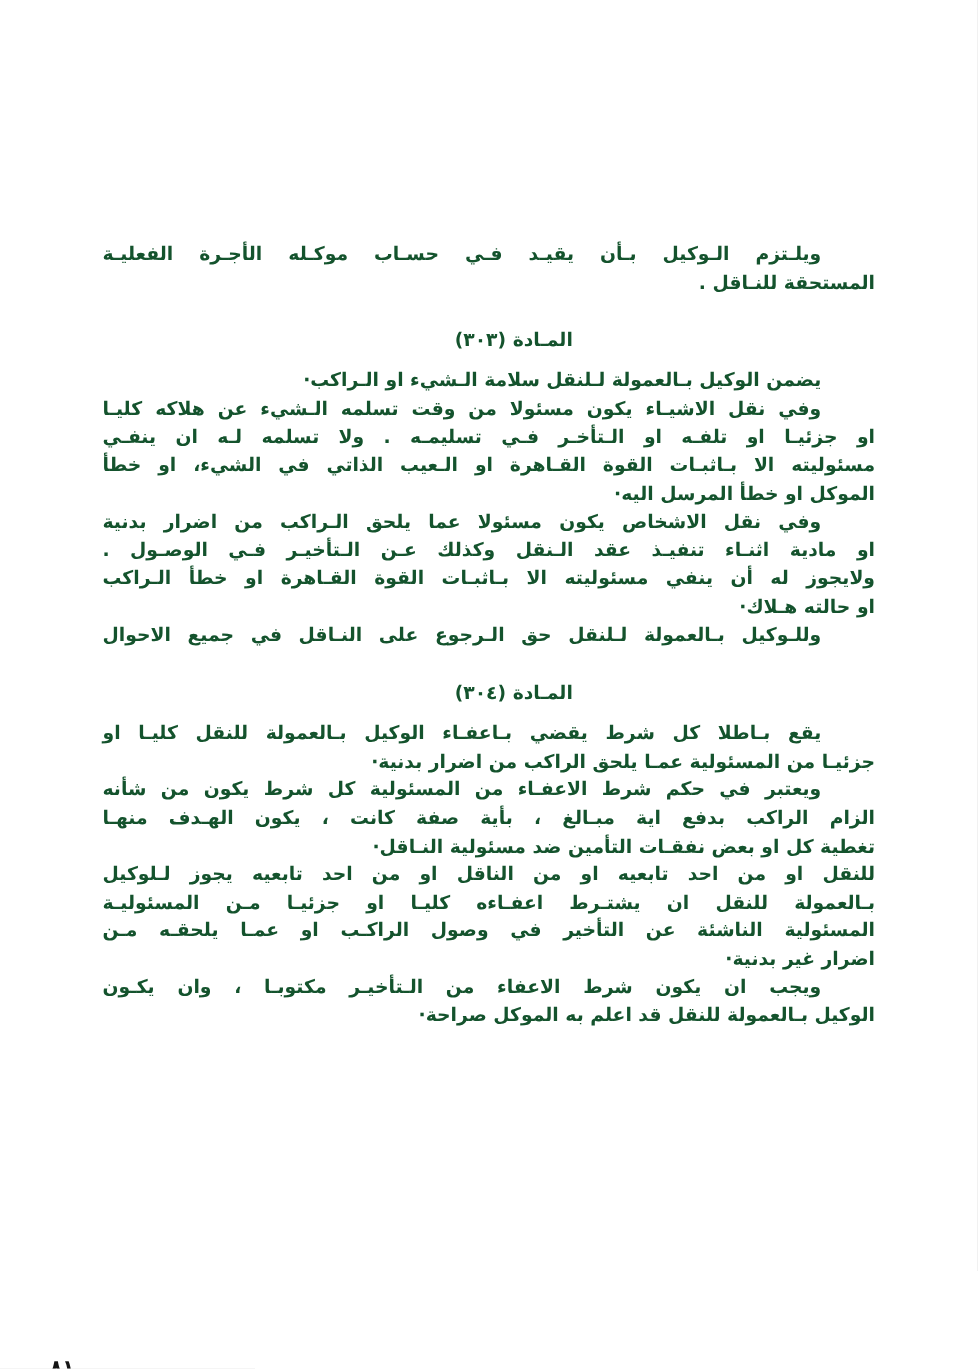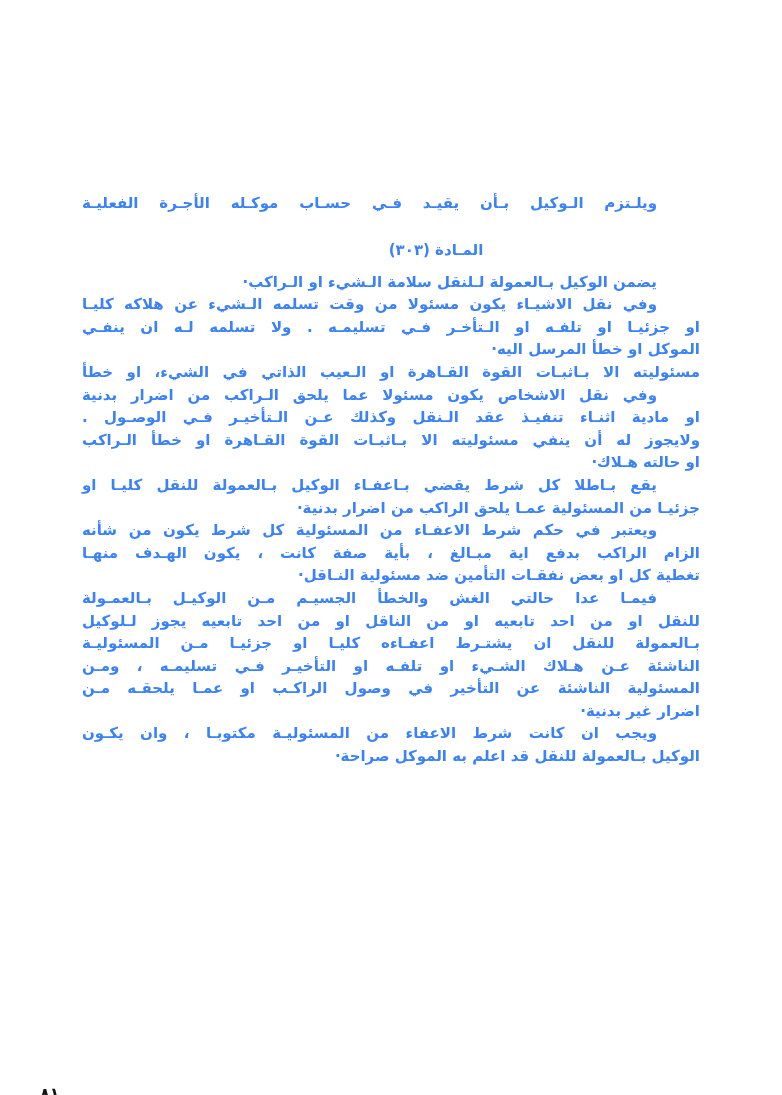--- a/index.html
+++ b/index.html
@@ -11,35 +11,35 @@
     background: #ffffff;
     overflow: hidden;
     font-family: "DejaVu Sans", sans-serif;
   }
   .text-block {
     position: absolute;
     top: 192px;
     right: 82px;
     width: 618px;
     direction: rtl;
-    color: #3b82f6;
+    color: #14532d;
     font-weight: bold;
     font-size: 15px;
   }
   .line {
     line-height: 22.6px;
     text-align: justify;
     text-align-last: justify;
     letter-spacing: 0.2px;
   }
   .line.first { text-indent: 43px; }
   .line.last  { text-align-last: right; }
   .heading {
     position: relative;
-    left: 45px;
+    left: 20px;
     margin-top: 24px;
     margin-bottom: 9px;
     line-height: 23px;
     text-align: center;
     font-size: 15px;
     letter-spacing: 0.5px;
   }
   .page-number {
     position: absolute;
     top: 1084px;
@@ -51,38 +51,39 @@
     font-weight: bold;
     font-size: 16px;
   }
 </style>
 </head>
 <body>
 
 <div class="page">
   <main class="text-block">
       <div class="line first">ويلـتزم الـوكيل بـأن يقيـد فـي حسـاب موكـله الأجـرة الفعليـة</div>
+      <div class="line last">المستحقة للنـاقل .</div>
       <div class="heading">المـادة (٣٠٣)</div>
       <div class="line first last">يضمن الوكيل بـالعمولة لـلنقل سلامة الـشيء او الـراكب·</div>
       <div class="line first">وفي نقل الاشيـاء يكون مسئولا من وقت تسلمه الـشيء عن هلاكه كليـا</div>
       <div class="line">او جزئيـا او تلفـه او الـتأخـر فـي تسليمـه . ولا تسلمه لـه ان ينفـي</div>
+      <div class="line">مسئوليته الا بـاثبـات القوة القـاهرة او الـعيب الذاتي في الشيء، او خطأ</div>
       <div class="line last">الموكل او خطأ المرسل اليه·</div>
-      <div class="line">مسئوليته الا بـاثبـات القوة القـاهرة او الـعيب الذاتي في الشيء، او خطأ</div>
       <div class="line first">وفي نقل الاشخاص يكون مسئولا عما يلحق الـراكب من اضرار بدنية</div>
       <div class="line">او مادية اثنـاء تنفيـذ عقد الـنقل وكذلك عـن الـتأخيـر فـي الوصـول .</div>
       <div class="line">ولايجوز له أن ينفي مسئوليته الا بـاثبـات القوة القـاهرة او خطأ الـراكب</div>
       <div class="line last">او حالته هـلاك·</div>
+      <div class="line first">وللـوكيل بـالعمولة لـلنقل حق الـرجوع على النـاقل في جميع الاحوال</div>
+      <div class="heading">المـادة (٣٠٤)</div>
       <div class="line first">يقع بـاطلا كل شرط يقضي بـاعفـاء الوكيل بـالعمولة للنقل كليـا او</div>
       <div class="line last">جزئيـا من المسئولية عمـا يلحق الراكب من اضرار بدنية·</div>
       <div class="line first">ويعتبر في حكم شرط الاعفـاء من المسئولية كل شرط يكون من شأنه</div>
       <div class="line">الزام الراكب بدفع اية مبـالغ ، بأية صفة كانت ، يكون الهـدف منهـا</div>
       <div class="line last">تغطية كل او بعض نفقـات التأمين ضد مسئولية النـاقل·</div>
-      <div class="line first">فيمـا عدا حالتي الغش والخطأ الجسيـم مـن الوكيـل بـالعمـولة</div>
       <div class="line">للنقل او من احد تابعيه او من الناقل او من احد تابعيه يجوز لـلوكيل</div>
       <div class="line">بـالعمولة للنقل ان يشتـرط اعفـاءه كليـا او جزئيـا مـن المسئوليـة</div>
-      <div class="line">الناشئة عـن هـلاك الشـيء او تلفـه او التأخيـر فـي تسليمـه ، ومـن</div>
       <div class="line">المسئولية الناشئة عن التأخير في وصول الراكـب او عمـا يلحقـه مـن</div>
       <div class="line last">اضرار غير بدنية·</div>
-      <div class="line first">ويجب ان كانت شرط الاعفاء من المسئوليـة مكتوبـا ، وان يكـون</div>
+      <div class="line first">ويجب ان يكون شرط الاعفاء من الـتأخيـر مكتوبـا ، وان يكـون</div>
       <div class="line last">الوكيل بـالعمولة للنقل قد اعلم به الموكل صراحة·</div>
     </main>
   <div class="page-number">٨١</div>
 </div>
 
 </body></html>

